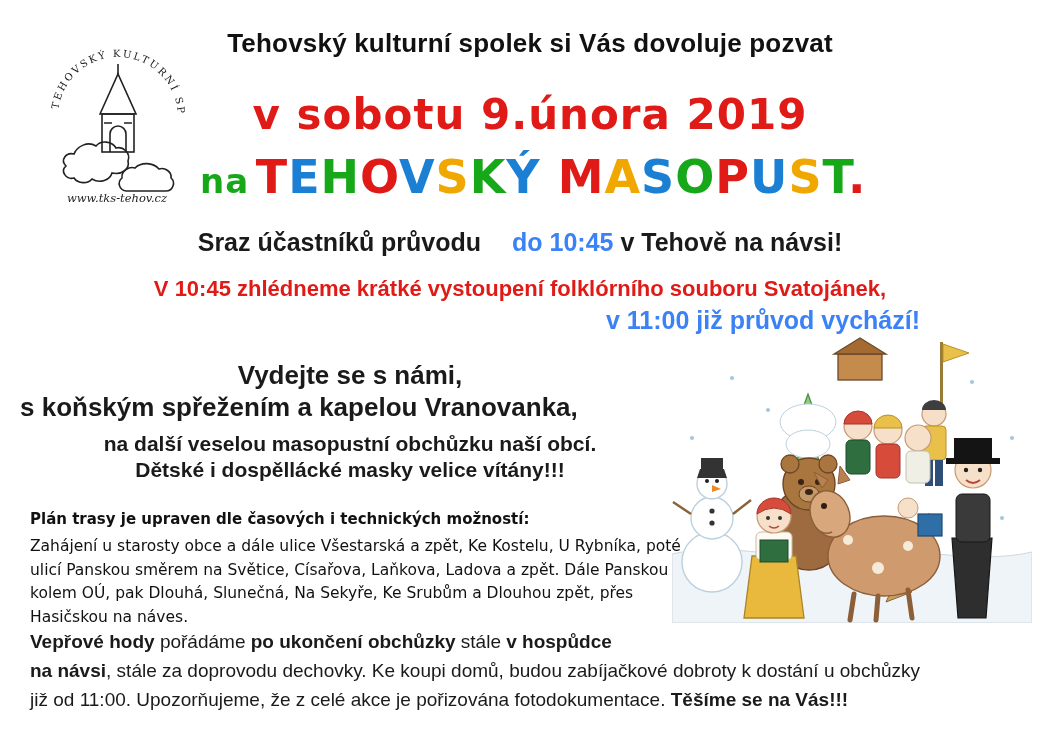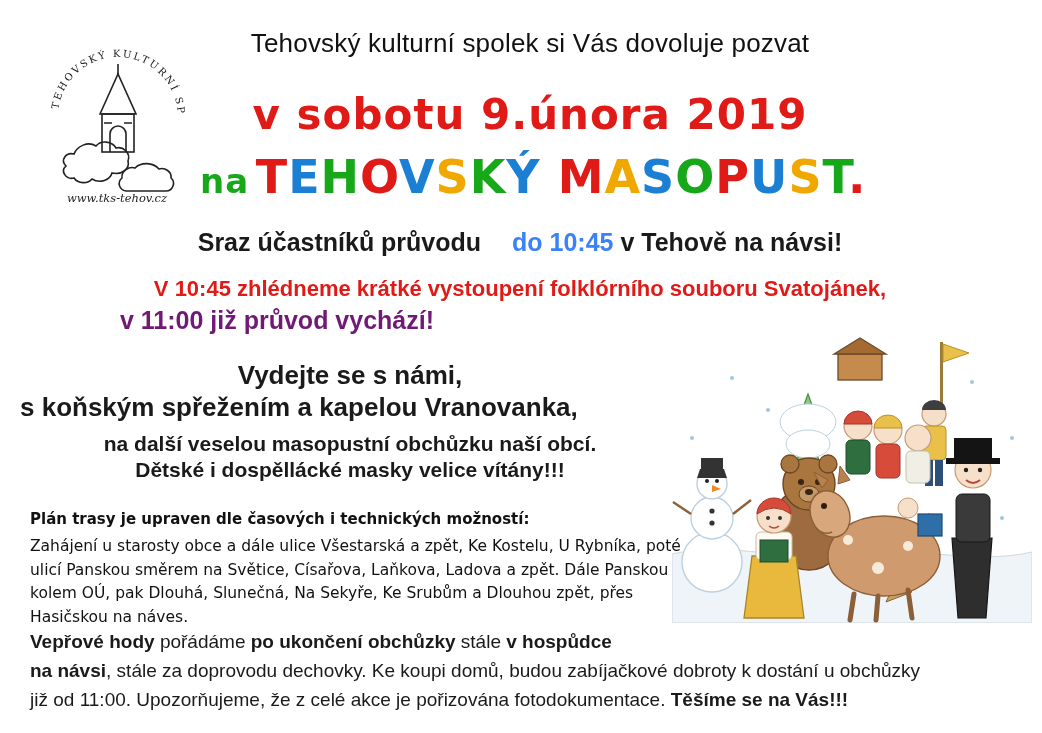--- a/index.html
+++ b/index.html
@@ -28,21 +28,21 @@
   #logo svg { display: block; }
 
   
   #invite-line {
     position: absolute;
     left: 170px;
     top: 28px;
     width: 720px;
     text-align: center;
     font-size: 26px;
-    font-weight: normal;
+    font-weight: bold;
     letter-spacing: 0.2px;
     color: #111;
   }
 
   #date-line {
     position: absolute;
     left: 250px;
     top: 90px;
     width: 560px;
     text-align: center;
@@ -94,24 +94,24 @@
     font-size: 22px;
     font-weight: bold;
     color: #e01b17;
   }
 
   #start-line {
     position: absolute;
     left: 120px;
     top: 306px;
     width: 800px;
-    text-align: left;
+    text-align: right;
     font-size: 25px;
     font-weight: bold;
-    color: #701a75;
+    color: #3b82f6;
   }
 
   
   #cta1 {
     position: absolute;
     left: 30px;
     top: 360px;
     width: 640px;
     text-align: center;
     font-size: 26px;

